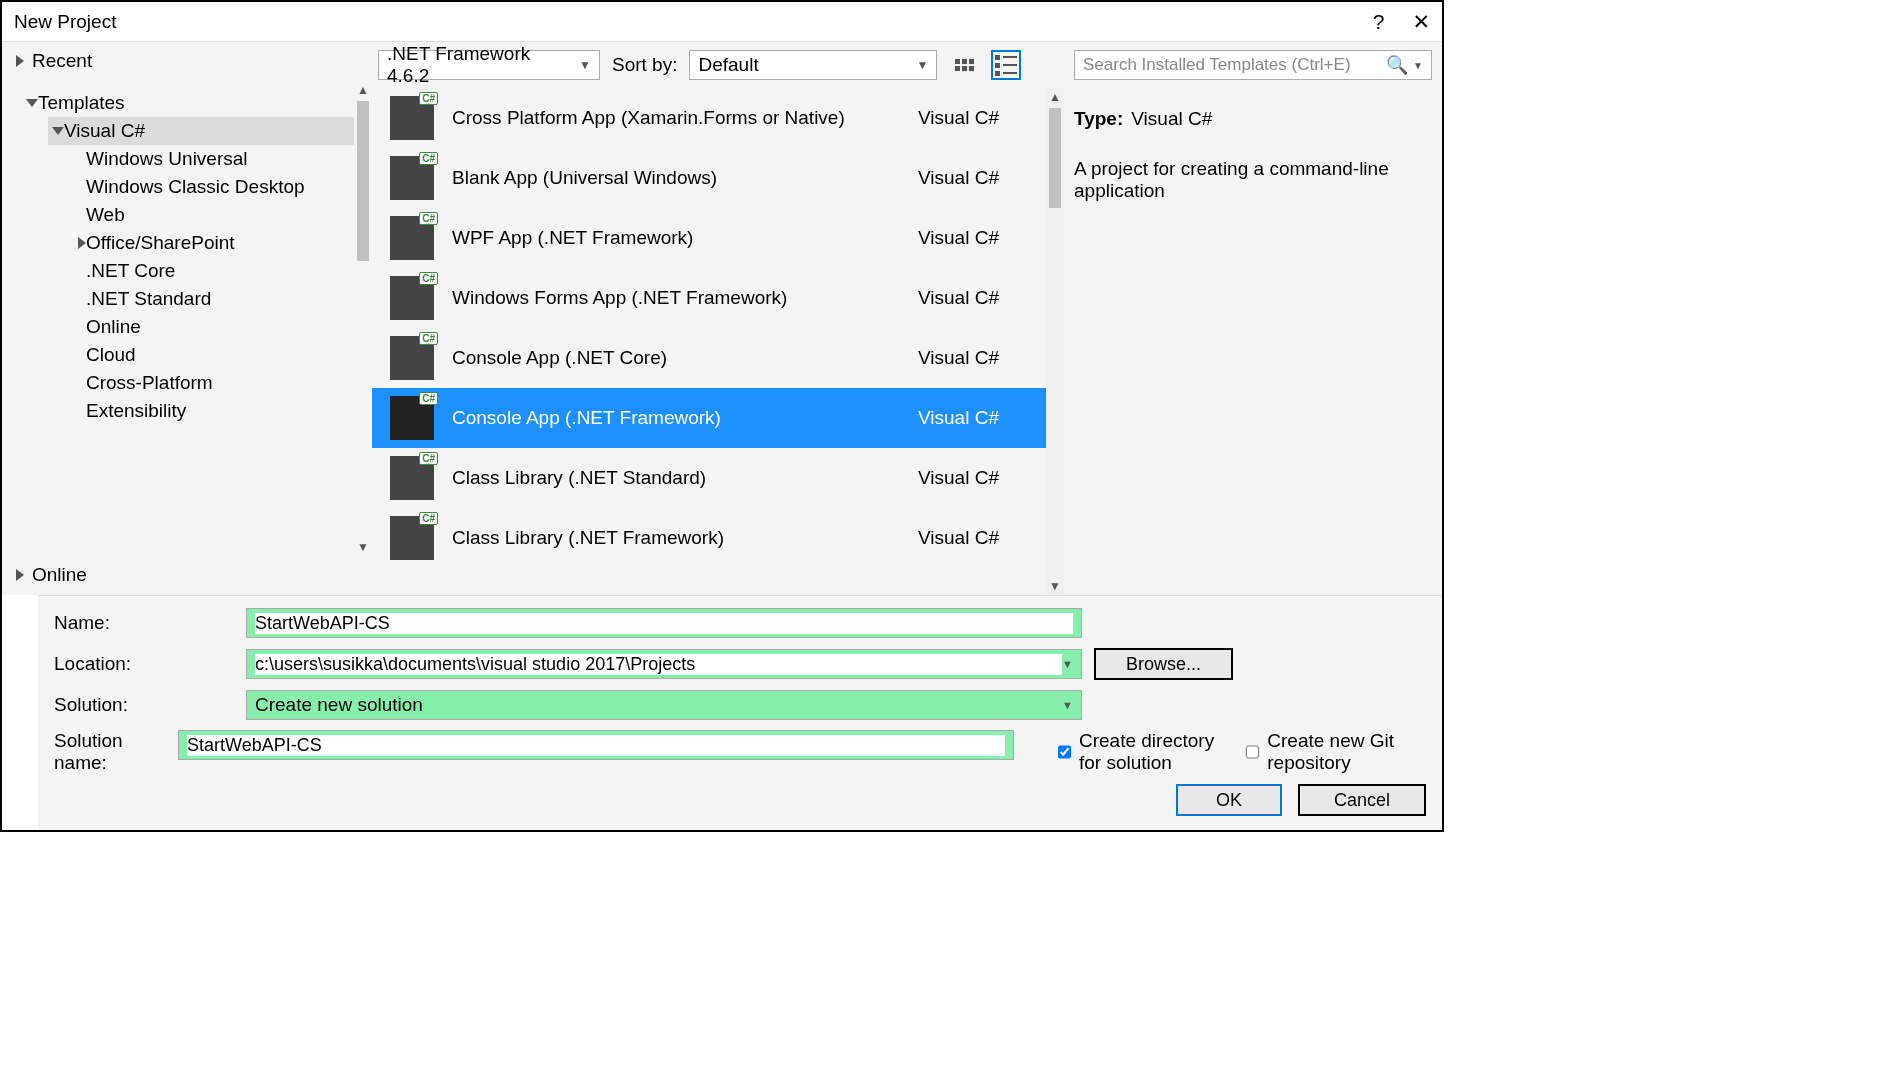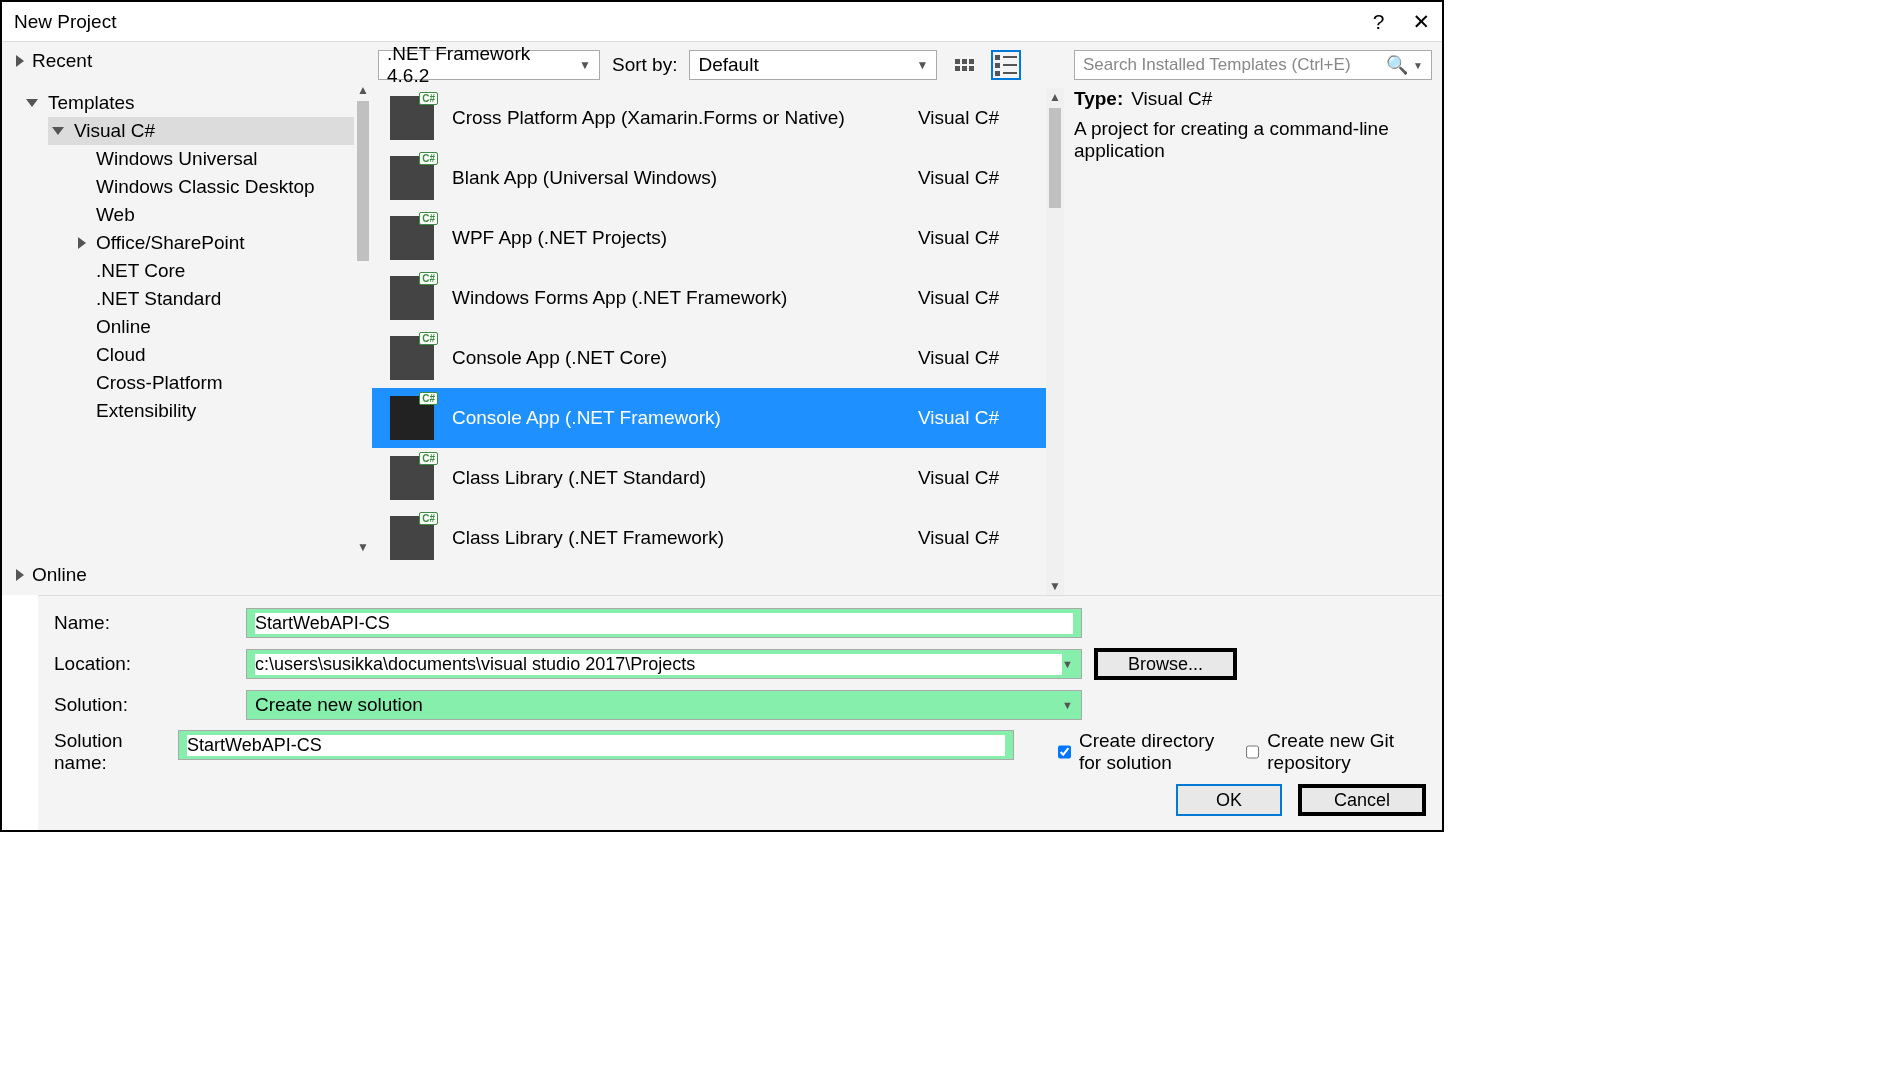--- a/index.html
+++ b/index.html
@@ -13,21 +13,21 @@
 .main-area { flex: 1; display: flex; background: #f4f4f4; overflow: hidden; }
 
 .left-panel { width: 370px; display: flex; flex-direction: column; font-size: 19px; }
 .left-header { padding: 8px 14px; display: flex; align-items: center; gap: 8px; border-bottom: 1px solid transparent; }
 .left-header.installed { background: #e8e8e8; }
 .tri { display: inline-block; width: 0; height: 0; }
 .tri-right { border-top: 6px solid transparent; border-bottom: 6px solid transparent; border-left: 8px solid #555; }
 .tri-down { border-left: 6px solid transparent; border-right: 6px solid transparent; border-top: 8px solid #555; }
 .tree-wrap { flex:1; display:flex; }
 .tree { flex: 1; padding: 8px 0 8px 20px; }
-.tree-item { padding: 3px 4px; display: flex; align-items: center; gap: 10px; cursor: pointer; }
+.tree-item { padding: 3px 4px; display: flex; align-items: center; gap: 0; cursor: pointer; }
 .tree-item.sel { background: #dcdcdc; }
 .tree-children { padding-left: 26px; }
 .tree-scroll { width: 18px; background: #f4f4f4; display:flex; flex-direction:column; align-items:center; padding:2px 0;}
 .tree-scroll .arrow { font-size:12px; color:#555; }
 .tree-scroll .thumb { width:12px; height:160px; background:#c0c0c0; margin-top:4px;}
 
 .center-panel { flex: 1; display: flex; flex-direction: column; min-width: 0;}
 .toolbar { display: flex; align-items: center; gap: 12px; padding: 8px 6px; font-size: 19px; }
 .combo { background: #fff; border: 1px solid #aaa; height: 30px; display: flex; align-items: center; padding: 0 8px; gap: 6px; }
 .combo .caret { margin-left: auto; font-size: 12px; color: #555;}
@@ -49,36 +49,36 @@
 .template-row .icon { width: 44px; height: 44px; background: #444; position: relative; flex-shrink:0;}
 .template-row.selected .icon{background:#222;}
 .template-row .icon .badge { position: absolute; top: -4px; right: -4px; background: #fff; border:1px solid #388e3c; color: #388e3c; font-size: 10px; font-weight: bold; padding: 0 2px; border-radius:2px;}
 .template-row .name { flex: 1; }
 .template-row .lang { width: 110px; text-align: left; }
 .list-scroll{width:18px;background:#f0f0f0;display:flex;flex-direction:column;align-items:center;}
 .list-scroll .arrow{font-size:12px;color:#555;padding:2px 0;}
 .list-scroll .thumb{width:12px;flex:0 0 100px;background:#c0c0c0;margin-top:2px;}
 .list-scroll .track{flex:1;}
 
-.right-panel { width: 378px; padding: 8px 10px; font-size: 19px; display:flex; flex-direction:column; gap:8px;}
+.right-panel { width: 378px; padding: 8px 10px; font-size: 19px; display:flex; flex-direction:column; gap:28px;}
 .search-box { background: #fff; border: 1px solid #aaa; height: 30px; display: flex; align-items: center; padding: 0 8px; color: #888; }
 .search-box input { border:none; outline:none; flex:1; font-size:17px; color:#333; background:transparent;}
 .search-box input::placeholder{color:#888;}
 .search-box .mag { font-size: 18px; color:#333; margin-left:4px;}
 .search-box .caret{font-size:10px;color:#555;margin-left:4px;}
 .type-line{display:flex;gap:8px;}
 .type-line b{font-weight:600;}
 
 .bottom-panel { background: #f4f4f4; padding: 12px 16px 14px 16px; font-size: 19px; border-top:1px solid #ddd;margin-left:36px;}
 .form-row { display: flex; align-items: center; margin-bottom: 10px; gap: 12px;}
 .form-row label { width: 180px; }
 .form-row .field { flex: 0 0 836px; background: #86efac; border: 1px solid #aaa; height: 30px; padding: 0 8px; display:flex; align-items:center;}
 .form-row .field input{border:none;outline:none;width:100%;font-size:18px;}
 .form-row .field.combo-f{justify-content:space-between;}
-.btn { background: #e8e8e8; border: 4px solid #000000; height: 32px; padding: 0 30px; cursor: pointer; font-size:18px; display:inline-flex; align-items:center; justify-content:center;}
+.btn { background: #e8e8e8; border: 2px solid #000000; height: 32px; padding: 0 30px; cursor: pointer; font-size:18px; display:inline-flex; align-items:center; justify-content:center;}
 .btn.primary{border:2px solid #0078d7;}
 .checks { margin-left: 12px; display:flex; flex-direction:row; gap:8px;}
 .checks label { display:flex; align-items:center; gap:8px;}
 .checks input[type=checkbox]{width:18px;height:18px;}
 .bottom-buttons { display:flex; justify-content:flex-end; gap:16px; margin-top:10px;}
 .form-row.with-checks{align-items:flex-start;}
 .form-row.with-checks .checks-col{flex:1; padding-left:20px;}
 </style>
 </head>
 <body>
@@ -217,21 +217,21 @@
               <div class="icon">
                 <div class="badge">C#</div>
               </div>
               <div class="name">Blank App (Universal Windows)</div>
               <div class="lang">Visual C#</div>
             </div>
             <div class="template-row">
               <div class="icon">
                 <div class="badge">C#</div>
               </div>
-              <div class="name">WPF App (.NET Projects)</div>
+              <div class="name">WPF App (.NET Framework)</div>
               <div class="lang">Visual C#</div>
             </div>
             <div class="template-row">
               <div class="icon">
                 <div class="badge">C#</div>
               </div>
               <div class="name">Windows Forms App (.NET Framework)</div>
               <div class="lang">Visual C#</div>
             </div>
             <div class="template-row">

